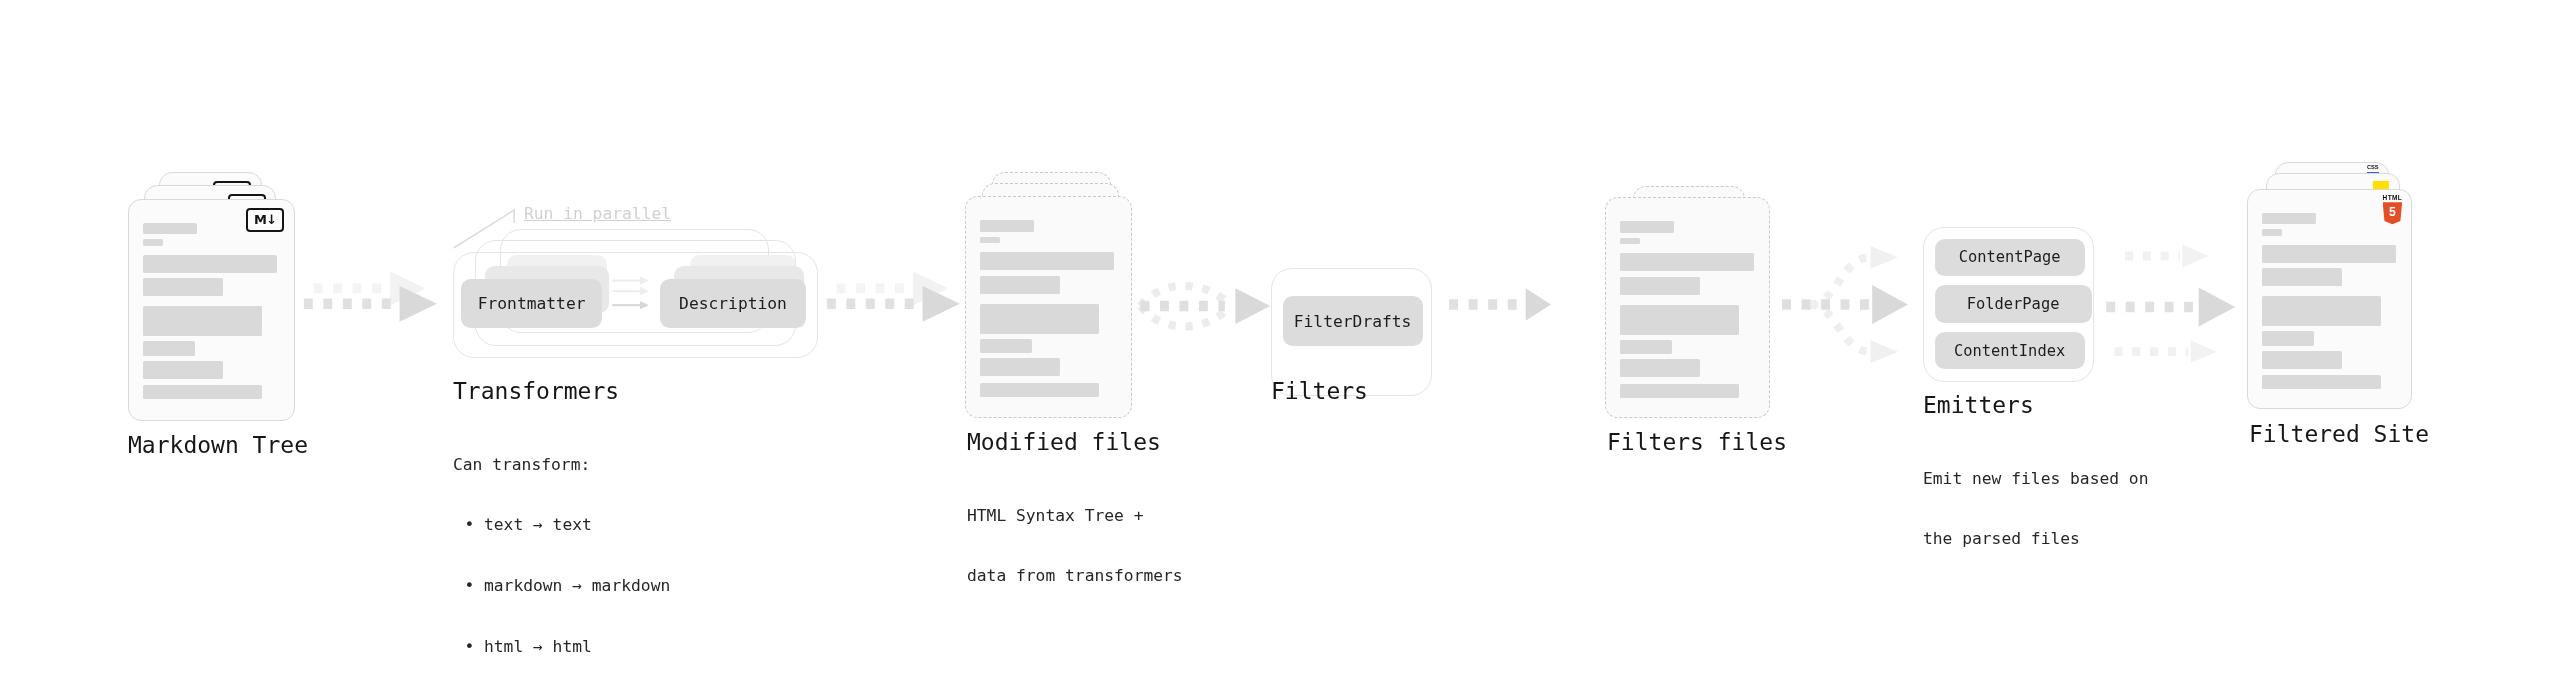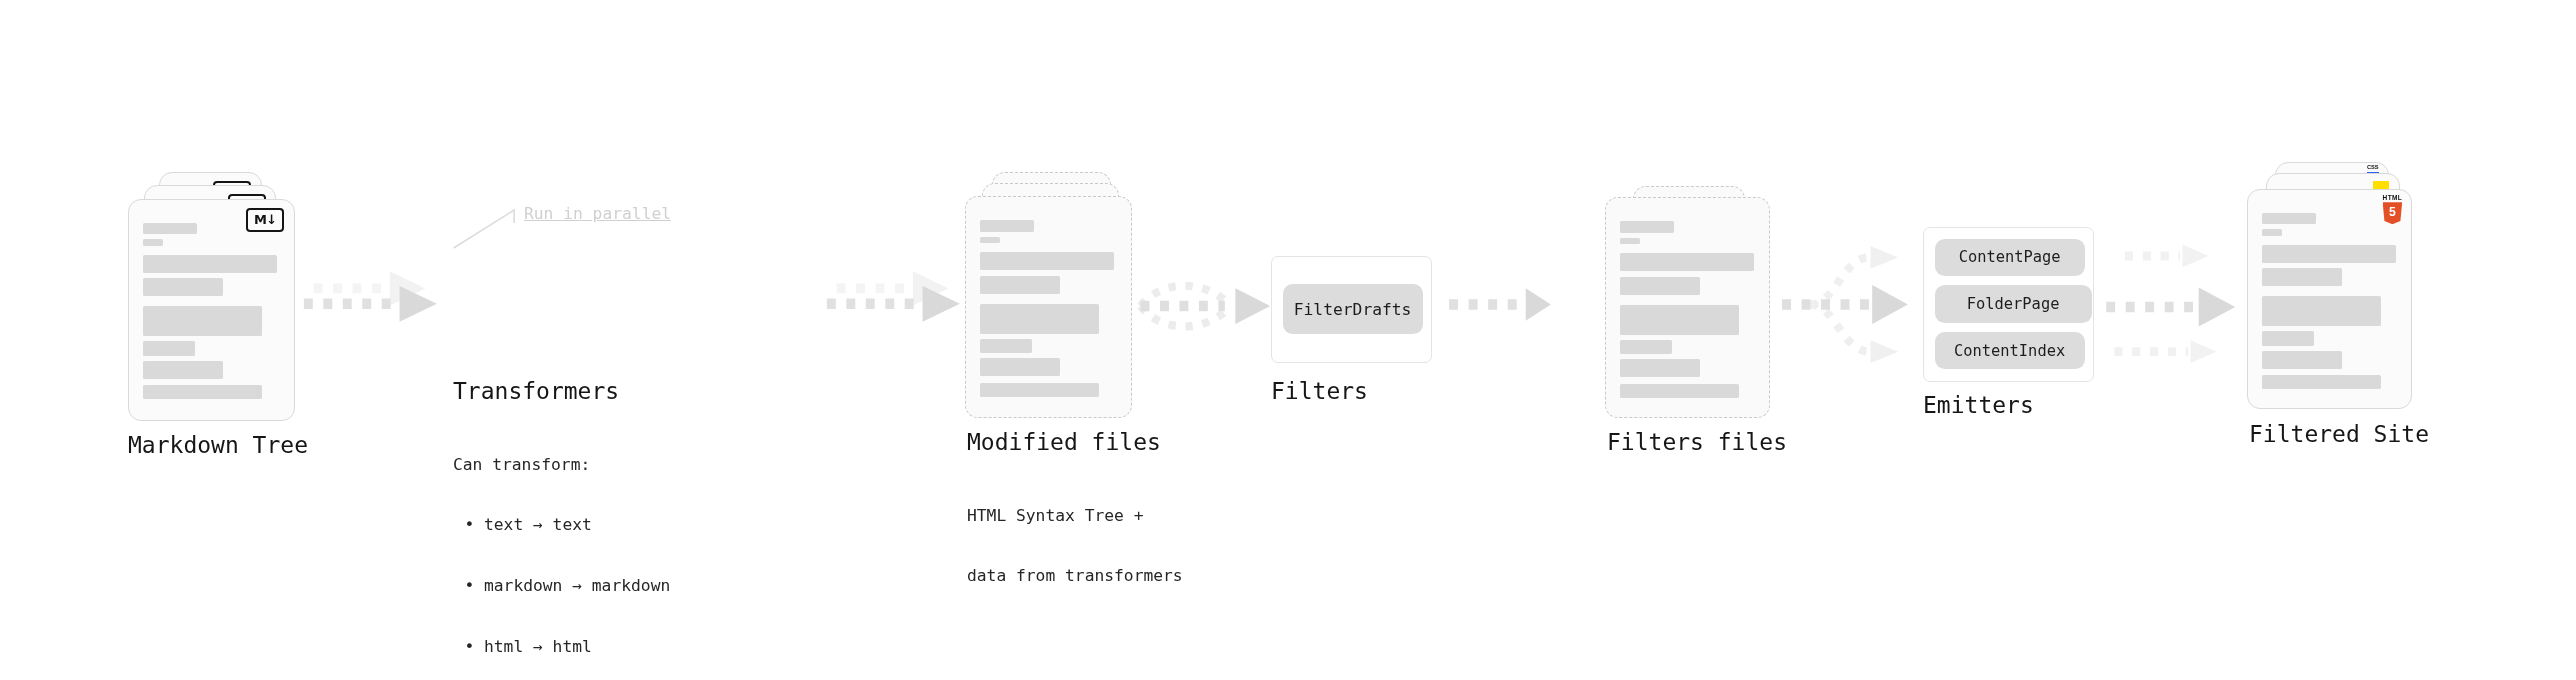--- a/index.html
+++ b/index.html
@@ -9,21 +9,21 @@
   
   .doc{position:absolute;background:#fbfbfb;border:1.6px solid #d9d9d9;border-radius:13px;box-sizing:border-box;}
   .doc.dashed{border:1.6px dashed #c9c9c9;background:#fafafa;}
   .doc-bars{padding:23px 14.6px 0 14px;}
   .bar{background:#d9d9d9;border-radius:1.6px;}
   
   .md-badge{position:absolute;top:8.1px;right:9.8px;width:34px;height:19.5px;border:2.4px solid #141414;border-radius:4.1px;
             background:#fbfbfb;color:#141414;font-family:"DejaVu Sans",sans-serif;font-weight:bold;font-size:13px;
             line-height:19.5px;text-align:center;letter-spacing:-0.8px;}
   
-  .container{position:absolute;border:1.6px solid #e4e4e4;border-radius:7px;box-sizing:border-box;background:transparent;}
+  .container{position:absolute;border:1.6px solid #e4e4e4;border-radius:21px;box-sizing:border-box;background:transparent;}
   .gbox{position:absolute;background:#dcdcdc;border-radius:9.8px;display:flex;align-items:center;justify-content:center;
         font-size:16.3px;color:#1d1d1d;box-sizing:border-box;}
   .gbox.ghost2{background:#e8e8e8;}
   .gbox.ghost3{background:#f1f1f1;}
   
   .h-label{position:absolute;font-size:23px;color:#161616;white-space:pre;}
   .desc{position:absolute;font-size:16.3px;line-height:20.3px;color:#262626;white-space:pre;}
   .desc .indent{padding-left:11.4px;}
   .annotation{position:absolute;font-size:16.3px;color:#d0d0d0;white-space:pre;text-decoration:underline;}
   
@@ -66,20 +66,39 @@
   </div>
   <div class="h-label" style="left:128px;top:432px">Markdown Tree</div>
 
   <svg style="left:299px;top:268px" width="146" height="70" viewBox="0 0 180 86">
     <line x1="18" y1="25" x2="108" y2="25" stroke="#f4f4f4" stroke-width="12" stroke-dasharray="11 13"></line>
     <polygon points="112,4 112,46 156,25" fill="#f2f2f2"></polygon>
     <line x1="6" y1="44" x2="118" y2="44" stroke="#e0e0e0" stroke-width="13" stroke-dasharray="11 13"></line>
     <polygon points="124,22 124,66 170,44" fill="#d9d9d9"></polygon>
   </svg>
 
+  <div class="abs" style="left:453px;top:229px;width:374px;height:138px">
+    <div class="container" style="left:47px;top:0;width:269px;height:104px"></div>
+    <div class="gbox ghost3" style="left:54px;top:26px;width:100px;height:46px"></div>
+    <div class="gbox ghost3" style="left:237px;top:26px;width:106px;height:46px"></div>
+    <div class="container" style="left:22px;top:10.6px;width:321px;height:106px"></div>
+    <div class="gbox ghost2" style="left:32px;top:37px;width:124px;height:47px"></div>
+    <div class="gbox ghost2" style="left:221px;top:37px;width:130px;height:47px"></div>
+    <div class="container" style="left:0;top:23px;width:365px;height:106px"></div>
+    <div class="gbox" style="left:8.1px;top:50px;width:141px;height:49px">Frontmatter</div>
+    <div class="gbox" style="left:207px;top:50px;width:146px;height:49px">Description</div>
+    <svg style="left:159px;top:45px" width="46" height="41" viewBox="0 0 56 50">
+      <line x1="0" y1="8" x2="34" y2="8" stroke="#ededed" stroke-width="2.5"></line>
+        <polygon points="34,3 34,13 45,8" fill="#ededed"></polygon>
+      <line x1="0" y1="21" x2="34" y2="21" stroke="#ededed" stroke-width="2.5"></line>
+        <polygon points="34,16 34,26 45,21" fill="#ededed"></polygon>
+      <line x1="0" y1="38" x2="34" y2="38" stroke="#d7d7d7" stroke-width="2.5"></line>
+        <polygon points="34,33 34,43 45,38" fill="#d7d7d7"></polygon>
+    </svg>
+  </div>
   <svg style="left:447px;top:202px" width="77" height="50" viewBox="0 0 95 62">
     <polyline points="8,57 83,10 83,26" fill="none" stroke="#dcdcdc" stroke-width="2"></polyline>
   </svg>
   <div class="annotation" style="left:524px;top:204px">Run in parallel</div>
   <div class="h-label" style="left:453px;top:378px">Transformers</div>
   <div class="desc" style="left:453px;top:414px">
     <div>Can transform:</div>
     <div class="indent">• text → text</div>
     <div class="indent">• markdown → markdown</div>
     <div class="indent">• html → html</div>
@@ -114,21 +133,21 @@
     <div>data from transformers</div>
   </div>
 
   <svg style="left:1134px;top:268px" width="142" height="77" viewBox="0 0 175 95">
     <path d="M8,47 C30,18 78,12 112,40" fill="none" stroke="#ececec" stroke-width="10" stroke-dasharray="9 12"></path>
     <path d="M8,47 C30,76 78,82 112,54" fill="none" stroke="#ececec" stroke-width="10" stroke-dasharray="9 12"></path>
     <line x1="8" y1="47" x2="112" y2="47" stroke="#dfdfdf" stroke-width="13" stroke-dasharray="11 13"></line>
     <polygon points="125,25 125,69 168,47" fill="#d9d9d9"></polygon>
   </svg>
 
-  <div class="container" style="left:1271px;top:256px;width:161px;height:107px">
+  <div class="container" style="left:1271px;top:268px;width:161px;height:128px">
     <div class="gbox" style="left:10.6px;top:27px;width:140px;height:50px">FilterDrafts</div>
   </div>
   <div class="h-label" style="left:1271px;top:378px">Filters</div>
 
   <svg style="left:1445px;top:284px" width="110" height="45" viewBox="0 0 135 55">
     <line x1="5" y1="25" x2="95" y2="25" stroke="#e0e0e0" stroke-width="13" stroke-dasharray="11 13"></line>
     <polygon points="99,5 99,45 130,25" fill="#d9d9d9"></polygon>
   </svg>
 
   <div class="abs" style="left:1605px;top:186px;width:187px;height:236px">
@@ -156,20 +175,24 @@
     <line x1="5" y1="82" x2="112" y2="82" stroke="#dfdfdf" stroke-width="13" stroke-dasharray="11 13"></line>
     <polygon points="116,58 116,106 160,82" fill="#d9d9d9"></polygon>
   </svg>
 
   <div class="container" style="left:1923px;top:227px;width:171px;height:155px">
     <div class="gbox" style="left:10.6px;top:10.6px;width:150px;height:37px;font-size:15.4px">ContentPage</div>
     <div class="gbox" style="left:10.6px;top:57px;width:157px;height:38px;font-size:15.4px">FolderPage</div>
     <div class="gbox" style="left:10.6px;top:104px;width:150px;height:37px;font-size:15.4px">ContentIndex</div>
   </div>
   <div class="h-label" style="left:1923px;top:392px">Emitters</div>
+  <div class="desc" style="left:1923px;top:428px">
+    <div>Emit new files based on</div>
+    <div>the parsed files</div>
+  </div>
 
   <svg style="left:2103px;top:238px" width="146" height="134" viewBox="0 0 180 165">
     <line x1="27" y1="22" x2="95" y2="22" stroke="#f1f1f1" stroke-width="11" stroke-dasharray="10 12"></line>
     <polygon points="98,8 98,36 130,22" fill="#f2f2f2"></polygon>
     <line x1="4" y1="85" x2="112" y2="85" stroke="#e0e0e0" stroke-width="13" stroke-dasharray="11 13"></line>
     <polygon points="118,61 118,109 163,85" fill="#d9d9d9"></polygon>
     <line x1="14" y1="140" x2="105" y2="140" stroke="#f1f1f1" stroke-width="11" stroke-dasharray="10 12"></line>
     <polygon points="108,126 108,154 140,140" fill="#f2f2f2"></polygon>
   </svg>
 

